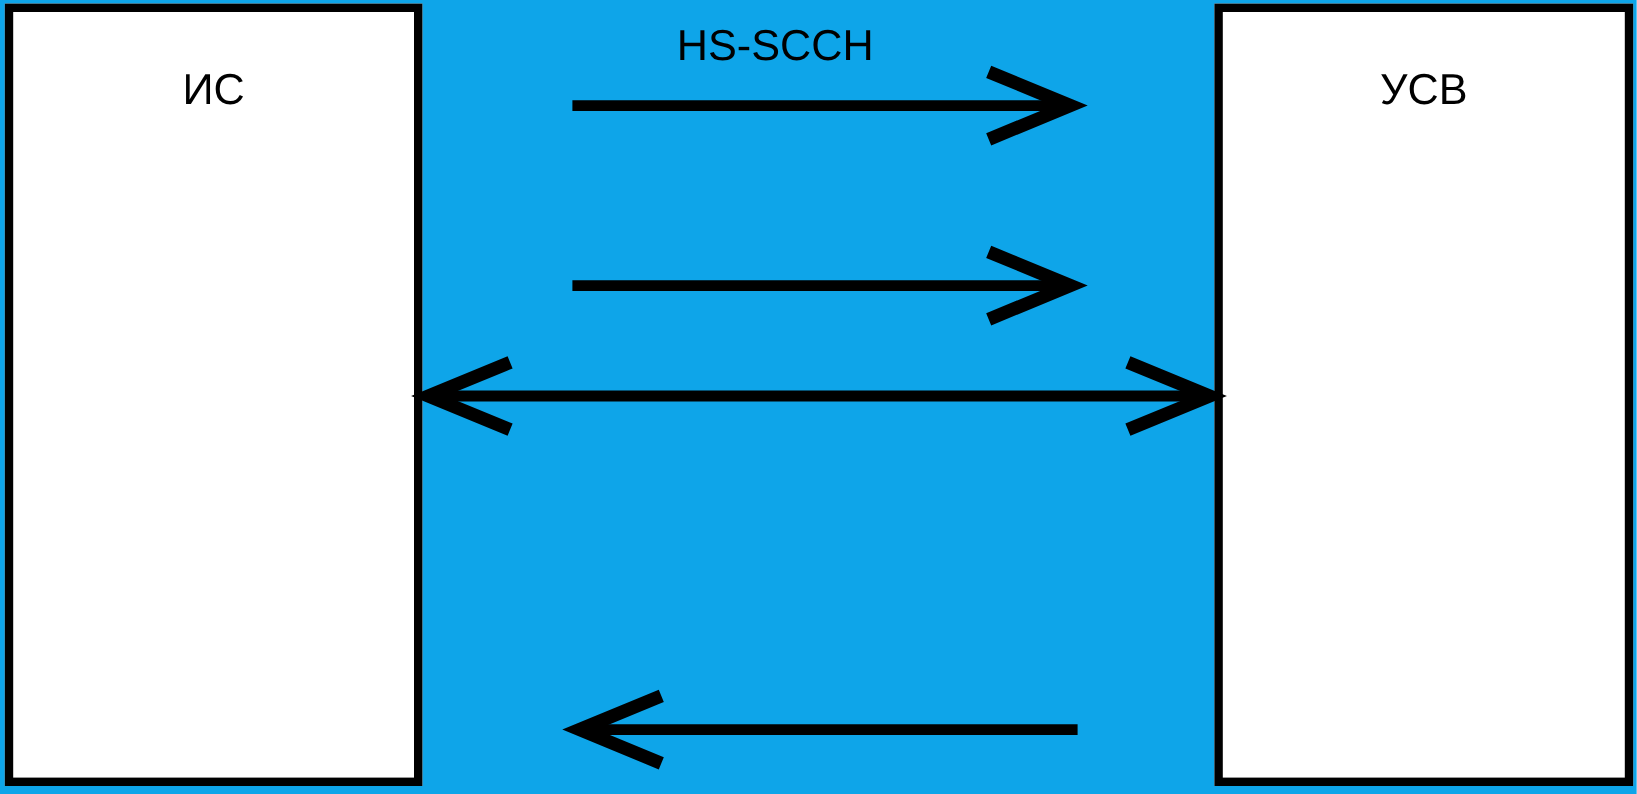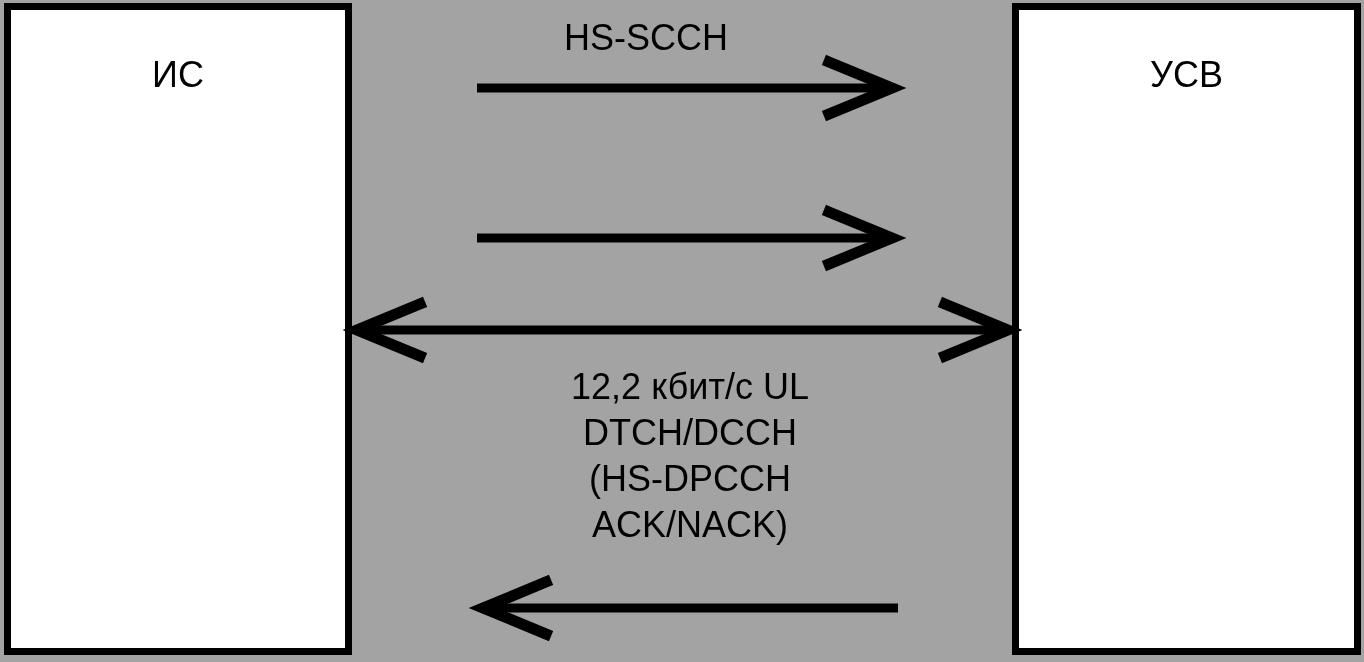--- a/index.html
+++ b/index.html
@@ -1,20 +1,20 @@
 <!DOCTYPE html>
 <html><head>
 <meta charset="utf-8">
 <style>
   html, body { margin: 0; padding: 0; background: #ffffff; }
   .canvas {
     position: relative;
     width: 1364px;
     height: 662px;
-    background: #a3a3a3;
+    background: #0ea5e9;
     color: #000000;
     font-family: "Liberation Sans", sans-serif;
     overflow: hidden;
   }
   .node-box {
     position: absolute;
     top: 3px;
     height: 652px;
     border: 7px solid #000000;
     box-sizing: border-box;
@@ -79,20 +79,14 @@
     </g>
     <g>
       <line x1="489" y1="608" x2="898" y2="608" stroke-width="9"></line>
       <polyline points="546,582 483,608 546,634" stroke-width="11" stroke-linecap="square"></polyline>
     </g>
   </svg>
 
   <div class="arrow-label hs-scch">HS-SCCH</div>
 
 
-  <div class="arrow-label uplink">
-    <div>12,2 кбит/с UL</div>
-    <div>DTCH/DCCH</div>
-    <div>(HS-DPCCH</div>
-    <div>ACK/NACK)</div>
-  </div>
 
 </div>
 
 </body></html>

